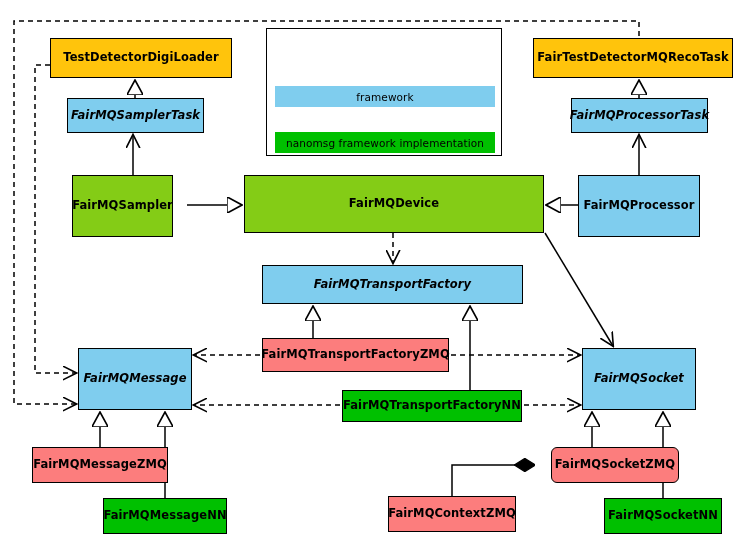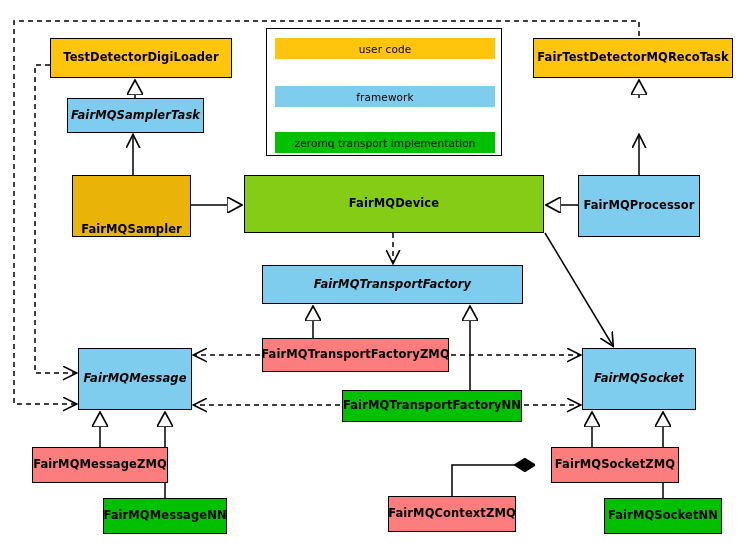--- a/index.html
+++ b/index.html
@@ -134,22 +134,25 @@
   </div>
 
   <div class="node" style="left:533px; top:38px; width:200px; height:40px; background:#FFC40C;">
     <span>FairTestDetectorMQRecoTask</span>
   </div>
 
   <div class="node abstract" style="left:67px; top:98px; width:137px; height:35px; background:#7FCDEE;">
     <span>FairMQSamplerTask</span>
   </div>
 
-
-  <div class="node" style="left:72px; top:175px; width:119px; height:62px; background:#eab308;align-items:flex-end;">
+  <div class="node abstract" style="left:571px; top:98px; width:137px; height:35px; background:#7FCDEE;">
+    <span>FairMQProcessorTask</span>
+  </div>
+
+  <div class="node" style="left:72px; top:175px; width:101px; height:62px; background:#84cc16;">
     <span>FairMQSampler</span>
   </div>
 
   <div class="node" style="left:244px; top:175px; width:300px; height:58px; background:#84cc16;">
     <span>FairMQDevice</span>
   </div>
 
   <div class="node" style="left:578px; top:175px; width:122px; height:62px; background:#7FCDEE;">
     <span>FairMQProcessor</span>
   </div>
@@ -175,42 +178,39 @@
   </div>
 
   <div class="node" style="left:32px; top:447px; width:136px; height:36px; background:#FC7D7D;">
     <span>FairMQMessageZMQ</span>
   </div>
 
   <div class="node" style="left:103px; top:498px; width:124px; height:36px; background:#00C000;">
     <span>FairMQMessageNN</span>
   </div>
 
-  <div class="node" style="left:551px; top:447px; width:128px; height:36px; background:#FC7D7D;">
+  <div class="node" style="left:551px; top:447px; width:128px; height:36px; background:#FC7D7D;border-radius:6px;">
     <span>FairMQSocketZMQ</span>
   </div>
 
   <div class="node" style="left:604px; top:498px; width:118px; height:36px; background:#00C000;">
     <span>FairMQSocketNN</span>
   </div>
 
   <div class="node" style="left:388px; top:496px; width:128px; height:36px; background:#FC7D7D;">
     <span>FairMQContextZMQ</span>
   </div>
 
   <div class="legend-box" style="left:266px; top:28px; width:236px; height:128px;">
 
-    <div class="legend-row" style="left:8px; top:9px; width:220px; height:21px; background:#FFC40C;">
-      <span>user code</span>
-    </div>
 
     <div class="legend-row" style="left:8px; top:41px; width:220px; height:21px; background:#7FCDEE;margin-top:16px;">
       <span>framework</span>
     </div>
 
 
     <div class="legend-row" style="left:8px; top:103px; width:220px; height:21px; background:#00C000;">
-      <span>zeromq transport implementation</span>
+      <span>nanomsg framework implementation</span>
     </div>
 
   </div>
 
 </div>
 
 </body></html>

